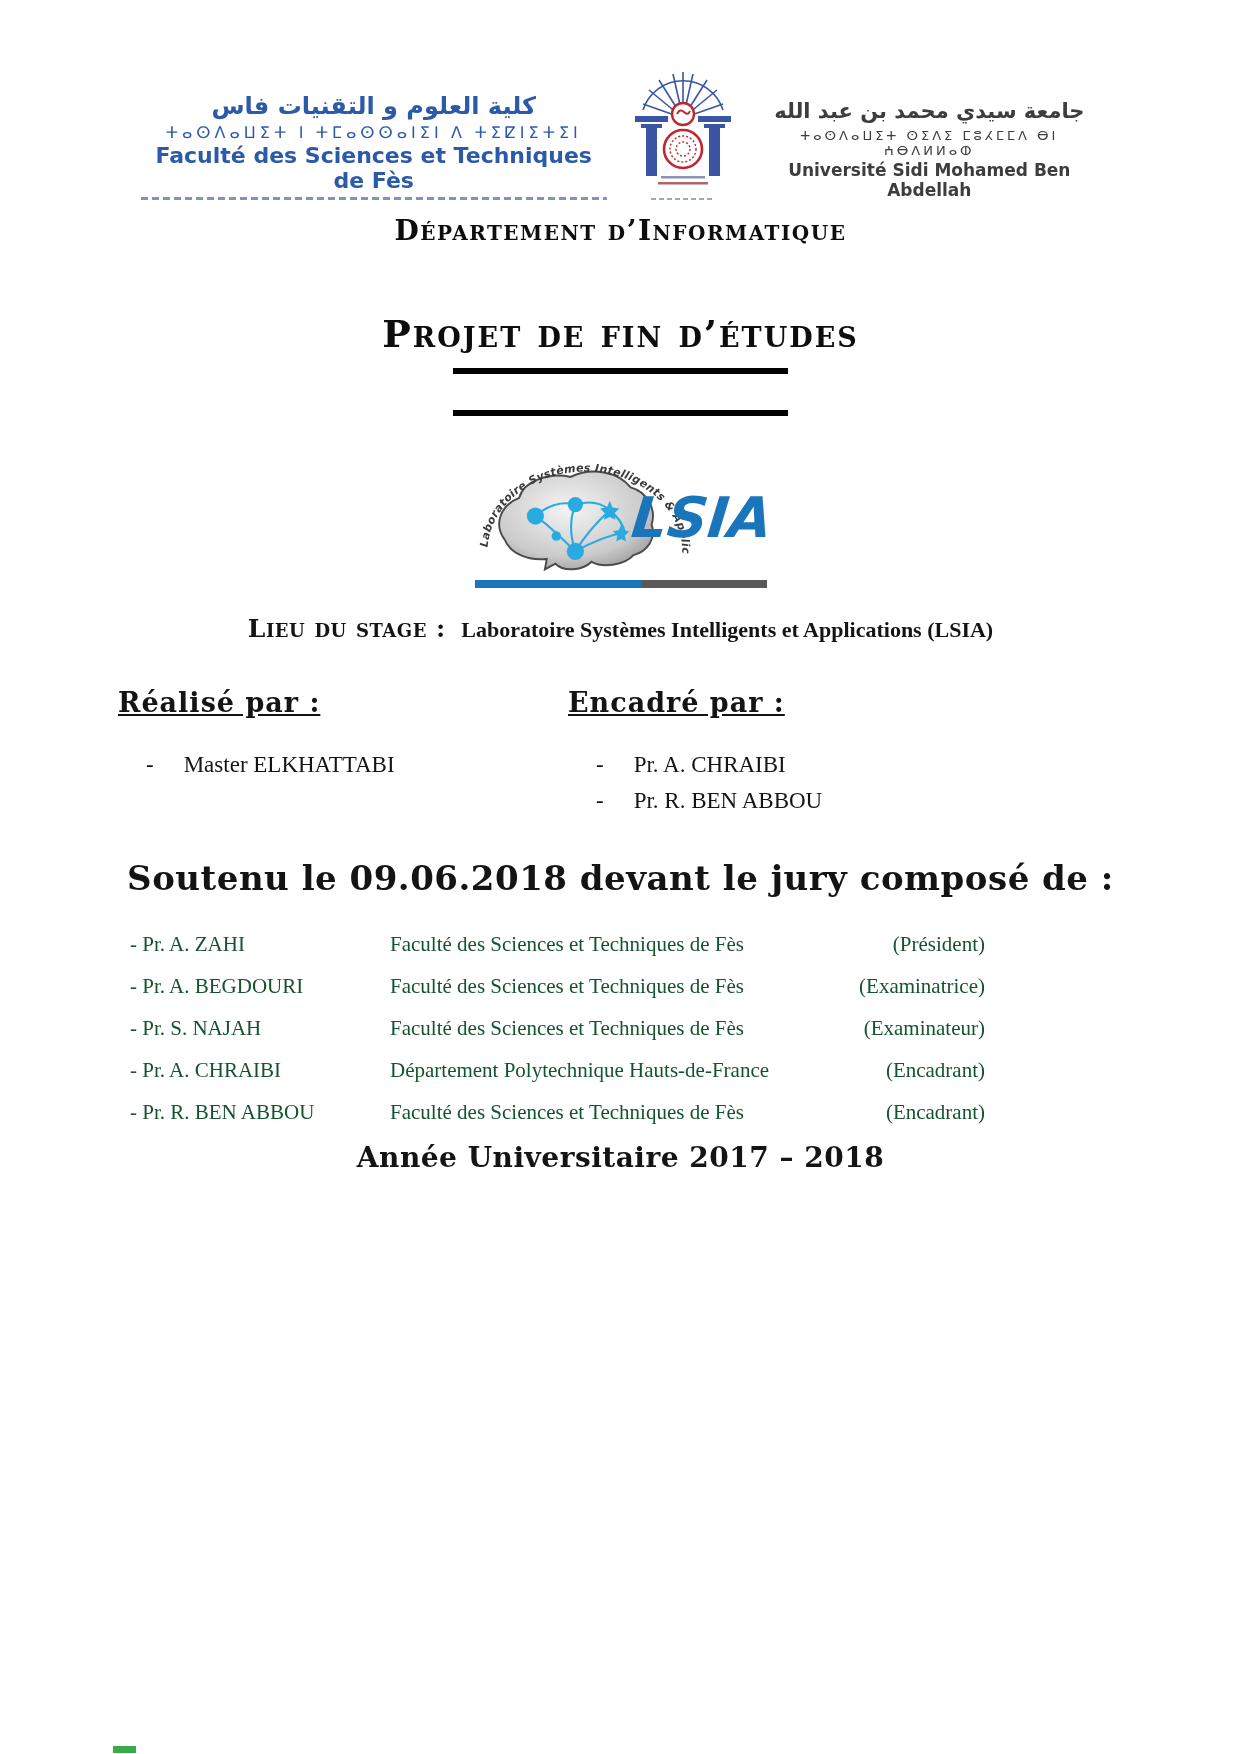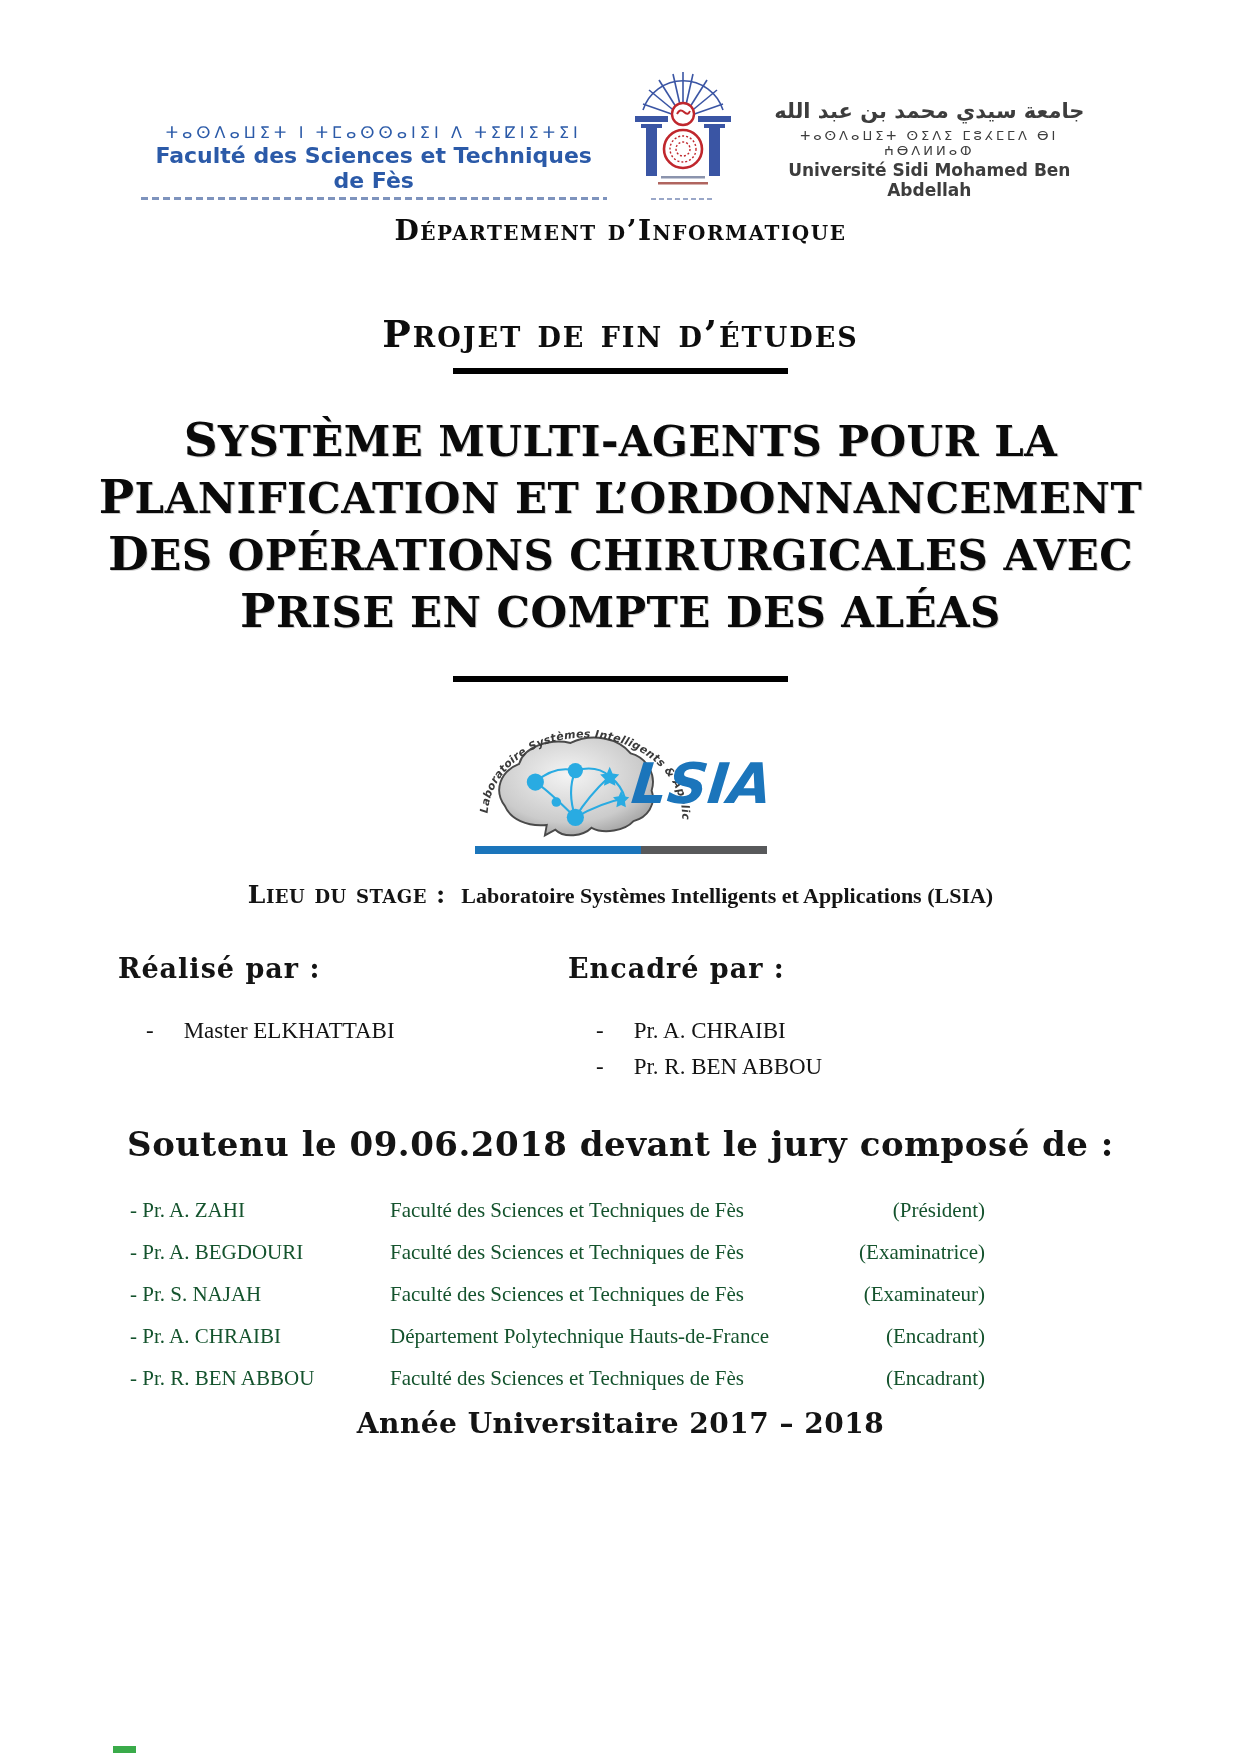--- a/index.html
+++ b/index.html
@@ -71,21 +71,21 @@
     background:linear-gradient(90deg,#1b75bb 0 57%,#58595b 57% 100%);}
 
   
   .stage-line{margin-top:26px;text-align:center;font-size:22px;}
   .stage-label{font-family:"DejaVu Serif",serif;font-weight:bold;font-size:25px;letter-spacing:0.5px;}
   .stage-value{font-weight:bold;font-size:22px;margin-left:10px;text-align:center;}
 
   
   .parties{margin:44px 0 0 118px;display:grid;grid-template-columns:450px auto;}
   .party-heading{
-    font-family:"DejaVu Serif",serif;font-weight:bold;font-size:27px;letter-spacing:1px;
+    font-family:"DejaVu Serif",serif;font-weight:bold;font-size:27px;letter-spacing:1px;text-decoration:underline;
   }
   .party-items{margin-top:34px;display:flex;flex-direction:column;gap:10px;}
   .party-item{display:flex;gap:30px;margin-left:28px;font-size:23px;}
   .bullet{flex:none;}
 
   
   .defense-heading{
     margin-top:44px;text-align:center;
     font-family:"DejaVu Serif",serif;font-weight:bold;font-size:34px;letter-spacing:0.5px;
   }
@@ -103,20 +103,21 @@
 
   .scan-artifact{position:absolute;left:113px;bottom:1px;width:23px;height:7px;background:#3aab4a;}
 </style>
 </head>
 <body>
 
 <div class="page">
 
   <div class="header">
     <div class="logo-left">
+      <div class="logo-arabic-l" dir="rtl">كلية العلوم و التقنيات فاس</div>
       <div class="logo-tifinagh-l">ⵜⴰⵙⴷⴰⵡⵉⵜ ⵏ ⵜⵎⴰⵙⵙⴰⵏⵉⵏ ⴷ ⵜⵉⵇⵏⵉⵜⵉⵏ</div>
       <div class="logo-french-l">Faculté des Sciences et Techniques de Fès</div>
       <div class="dashes"></div>
     </div>
 
     <div class="emblem-wrap">
       <svg width="100" height="126" viewBox="0 0 100 126">
 
         <g stroke="#3a55a4" stroke-width="1.6" fill="none">
           <path d="M50,52 L16,24"></path>
@@ -160,26 +161,20 @@
     </div>
   </div>
 
   <div class="department sc">Département d’Informatique</div>
 
   <div class="doc-type sc">Projet de fin d’études</div>
 
 
   <div class="rule"></div>
 
-  <div class="thesis-title">
-    <div class="thesis-line">SYSTÈME MULTI-AGENTS POUR LA</div>
-    <div class="thesis-line">PLANIFICATION ET L’ORDONNANCEMENT</div>
-    <div class="thesis-line">DES OPÉRATIONS CHIRURGICALES AVEC</div>
-    <div class="thesis-line">PRISE EN COMPTE DES ALÉAS</div>
-  </div>
 
   <div class="rule2"></div>
 
   <div class="lsia-logo">
     <svg class="brain-svg" width="232" height="122" viewBox="0 0 232 128">
       <defs>
         <radialGradient id="gb" cx="45%" cy="38%" r="75%">
           <stop offset="0" stop-color="#f4f4f4"></stop>
           <stop offset="0.65" stop-color="#cbcbcb"></stop>
           <stop offset="1" stop-color="#8e8e8e"></stop>

